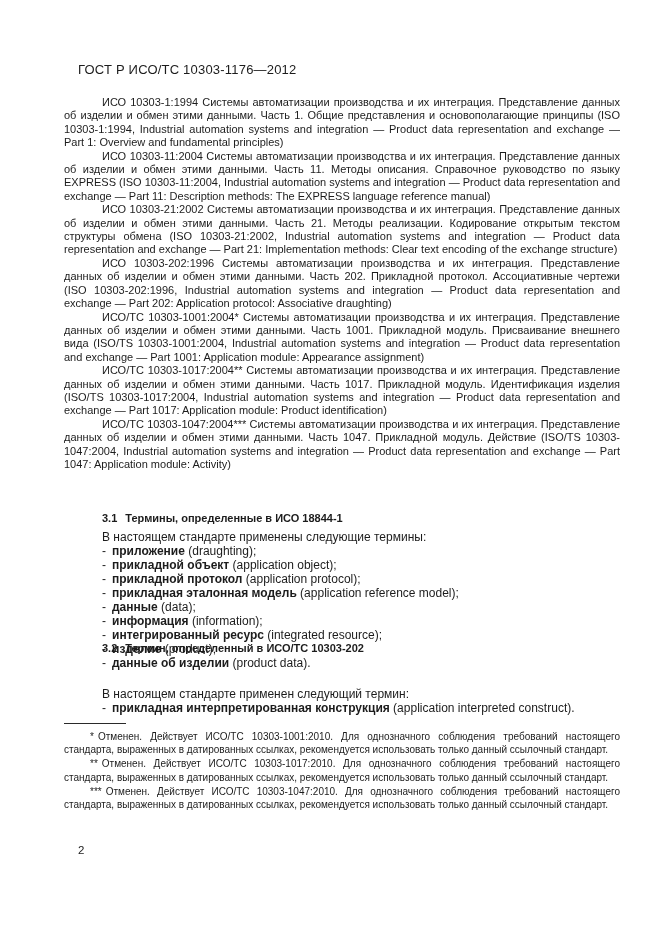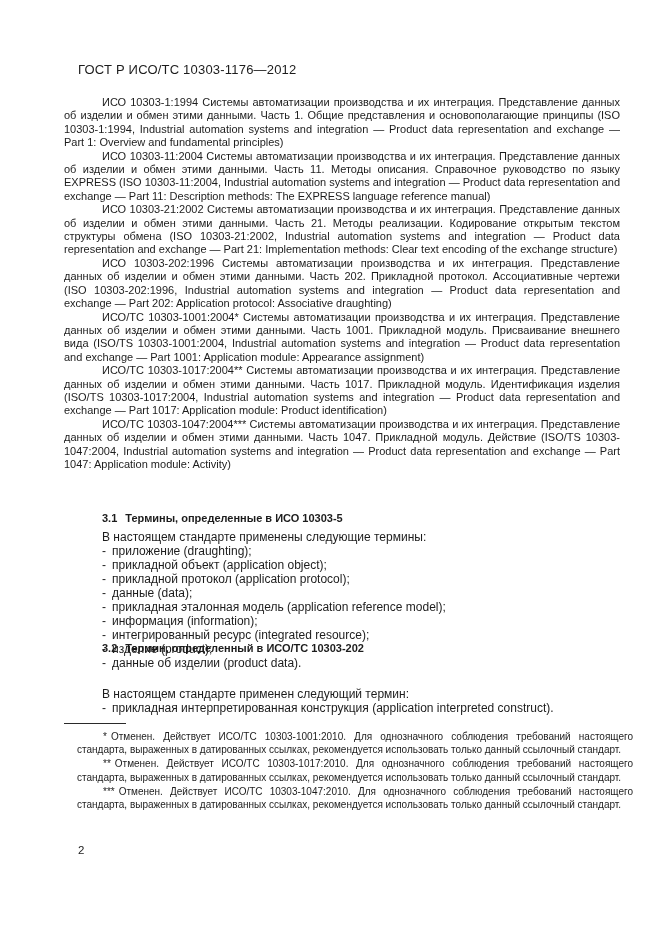--- a/index.html
+++ b/index.html
@@ -43,28 +43,28 @@
 
   .terms-block {
     position:absolute; left:64px; width:556px;
     font-size:12px; line-height:14px;
   }
   .terms-block.b31 { top:530px; }
   .terms-block.b32 { top:687px; }
   .terms-intro { margin:0; text-indent:38px; }
   .term-item { margin:0; padding-left:38px; }
   .term-item .marker { margin-right:6px; }
-  .term-item .term { font-weight:normal; }
+  .term-item .term { font-weight:bold; }
 
   .fn-rule {
     position:absolute; left:64px; top:723px;
     width:62px; height:1px; background:#2a2a2a;
   }
   .footnotes {
-    position:absolute; left:77px; top:730px; width:556px;
+    position:absolute; left:64px; top:730px; width:556px;
     font-size:10px; line-height:13.2px; text-align:justify;
   }
   .footnotes p { margin:0 0 1px 0; text-indent:26px; }
   .footnotes .marker { margin-right:4px; }
 
   .page-number {
     position:absolute; left:78px; top:844px;
     font-size:11.5px;
   }
 </style>
@@ -80,30 +80,30 @@
     <p>ИСО 10303-11:2004 Системы автоматизации производства и их интеграция. Представление данных об изделии и обмен этими данными. Часть 11. Методы описания. Справочное руководство по языку EXPRESS (ISO 10303-11:2004, Industrial automation systems and integration — Product data representation and exchange — Part 11: Description methods: The EXPRESS language reference manual)</p>
     <p>ИСО 10303-21:2002 Системы автоматизации производства и их интеграция. Представление данных об изделии и обмен этими данными. Часть 21. Методы реализации. Кодирование открытым текстом структуры обмена (ISO 10303-21:2002, Industrial automation systems and integration — Product data representation and exchange — Part 21: Implementation methods: Clear text encoding of the exchange structure)</p>
     <p>ИСО 10303-202:1996 Системы автоматизации производства и их интеграция. Представление данных об изделии и обмен этими данными. Часть 202. Прикладной протокол. Ассоциативные чертежи (ISO 10303-202:1996, Industrial automation systems and integration — Product data representation and exchange — Part 202: Application protocol: Associative draughting)</p>
     <p>ИСО/ТС 10303-1001:2004* Системы автоматизации производства и их интеграция. Представление данных об изделии и обмен этими данными. Часть 1001. Прикладной модуль. Присваивание внешнего вида (ISO/TS 10303-1001:2004, Industrial automation systems and integration — Product data representation and exchange — Part 1001: Application module: Appearance assignment)</p>
     <p>ИСО/ТС 10303-1017:2004** Системы автоматизации производства и их интеграция. Представление данных об изделии и обмен этими данными. Часть 1017. Прикладной модуль. Идентификация изделия (ISO/TS 10303-1017:2004, Industrial automation systems and integration — Product data representation and exchange — Part 1017: Application module: Product identification)</p>
     <p>ИСО/ТС 10303-1047:2004*** Системы автоматизации производства и их интеграция. Представление данных об изделии и обмен этими данными. Часть 1047. Прикладной модуль. Действие (ISO/TS 10303-1047:2004, Industrial automation systems and integration — Product data representation and exchange — Part 1047: Application module: Activity)</p>
   </div>
 
 
   <div class="sub-heading s31">
-    <span class="num">3.1</span><span>Термины, определенные в ИСО 10303-5</span>
+    <span class="num">3.1</span><span>Термины, определенные в ИСО 18844-1</span>
   </div>
 
   <div class="terms-block b31">
     <p class="terms-intro">В настоящем стандарте применены следующие термины:</p>
     <p class="term-item"><span class="marker">-</span><span class="term">приложение</span><span> (draughting);</span></p>
     <p class="term-item"><span class="marker">-</span><span class="term">прикладной объект</span><span> (application object);</span></p>
     <p class="term-item"><span class="marker">-</span><span class="term">прикладной протокол</span><span> (application protocol);</span></p>
+    <p class="term-item"><span class="marker">-</span><span class="term">прикладная эталонная модель</span><span> (application reference model);</span></p>
     <p class="term-item"><span class="marker">-</span><span class="term">данные</span><span> (data);</span></p>
-    <p class="term-item"><span class="marker">-</span><span class="term">прикладная эталонная модель</span><span> (application reference model);</span></p>
     <p class="term-item"><span class="marker">-</span><span class="term">информация</span><span> (information);</span></p>
     <p class="term-item"><span class="marker">-</span><span class="term">интегрированный ресурс</span><span> (integrated resource);</span></p>
     <p class="term-item"><span class="marker">-</span><span class="term">изделие</span><span> (product);</span></p>
     <p class="term-item"><span class="marker">-</span><span class="term">данные об изделии</span><span> (product data).</span></p>
   </div>
 
   <div class="sub-heading s32">
     <span class="num">3.2</span><span>Термин, определенный в ИСО/ТС 10303-202</span>
   </div>
 

